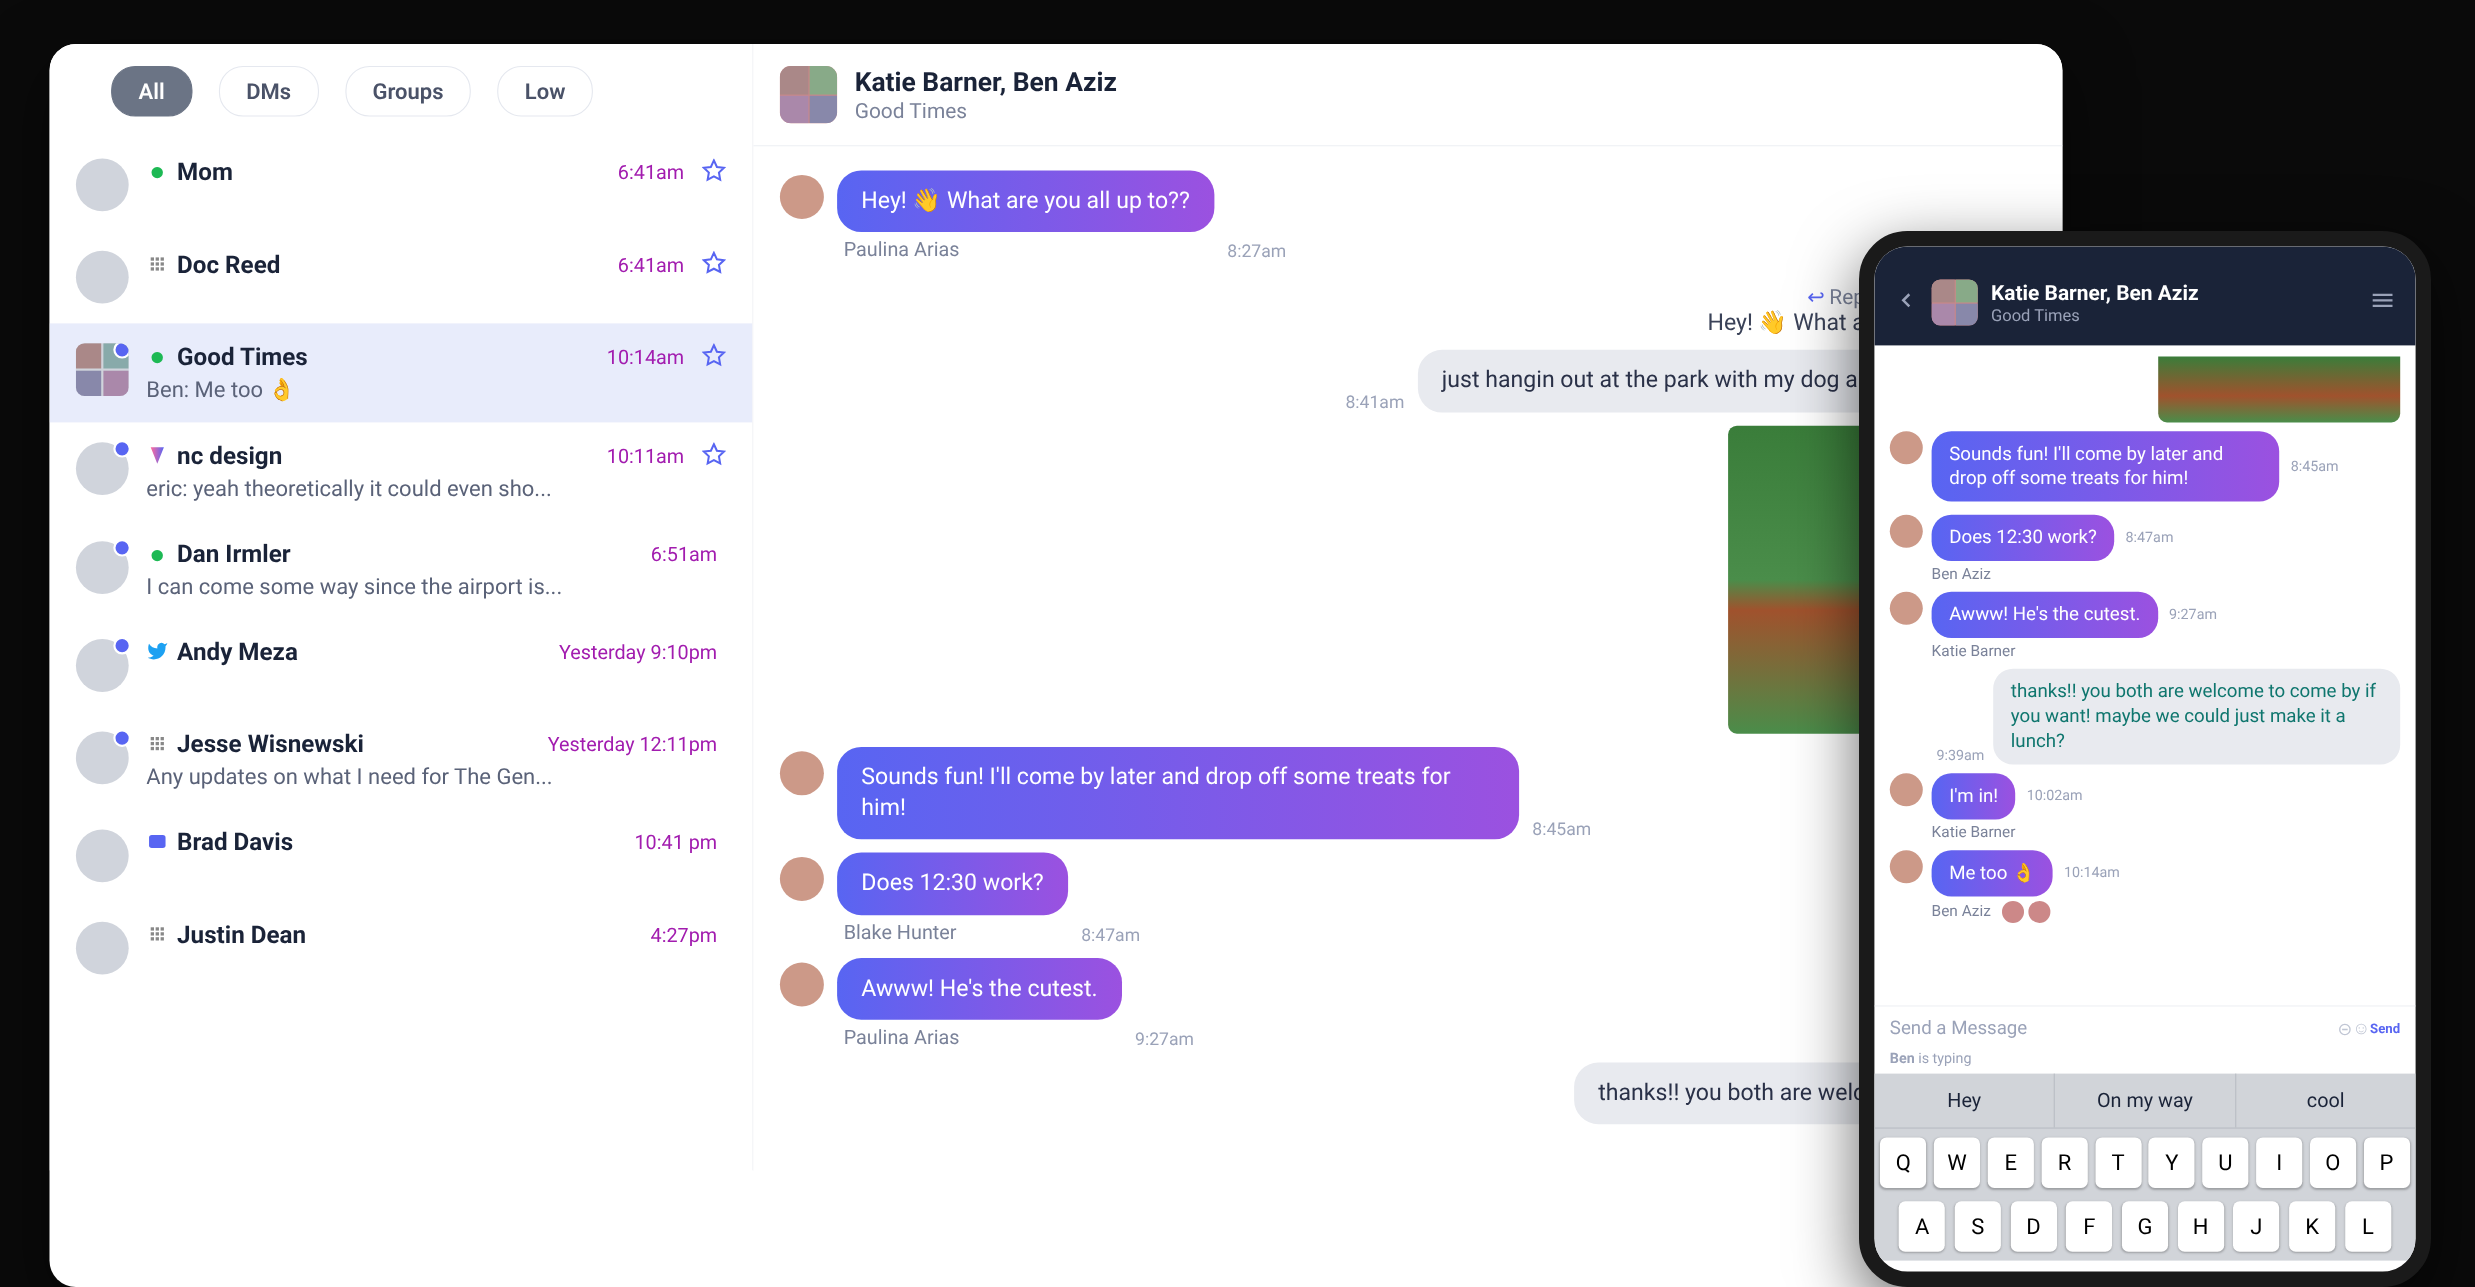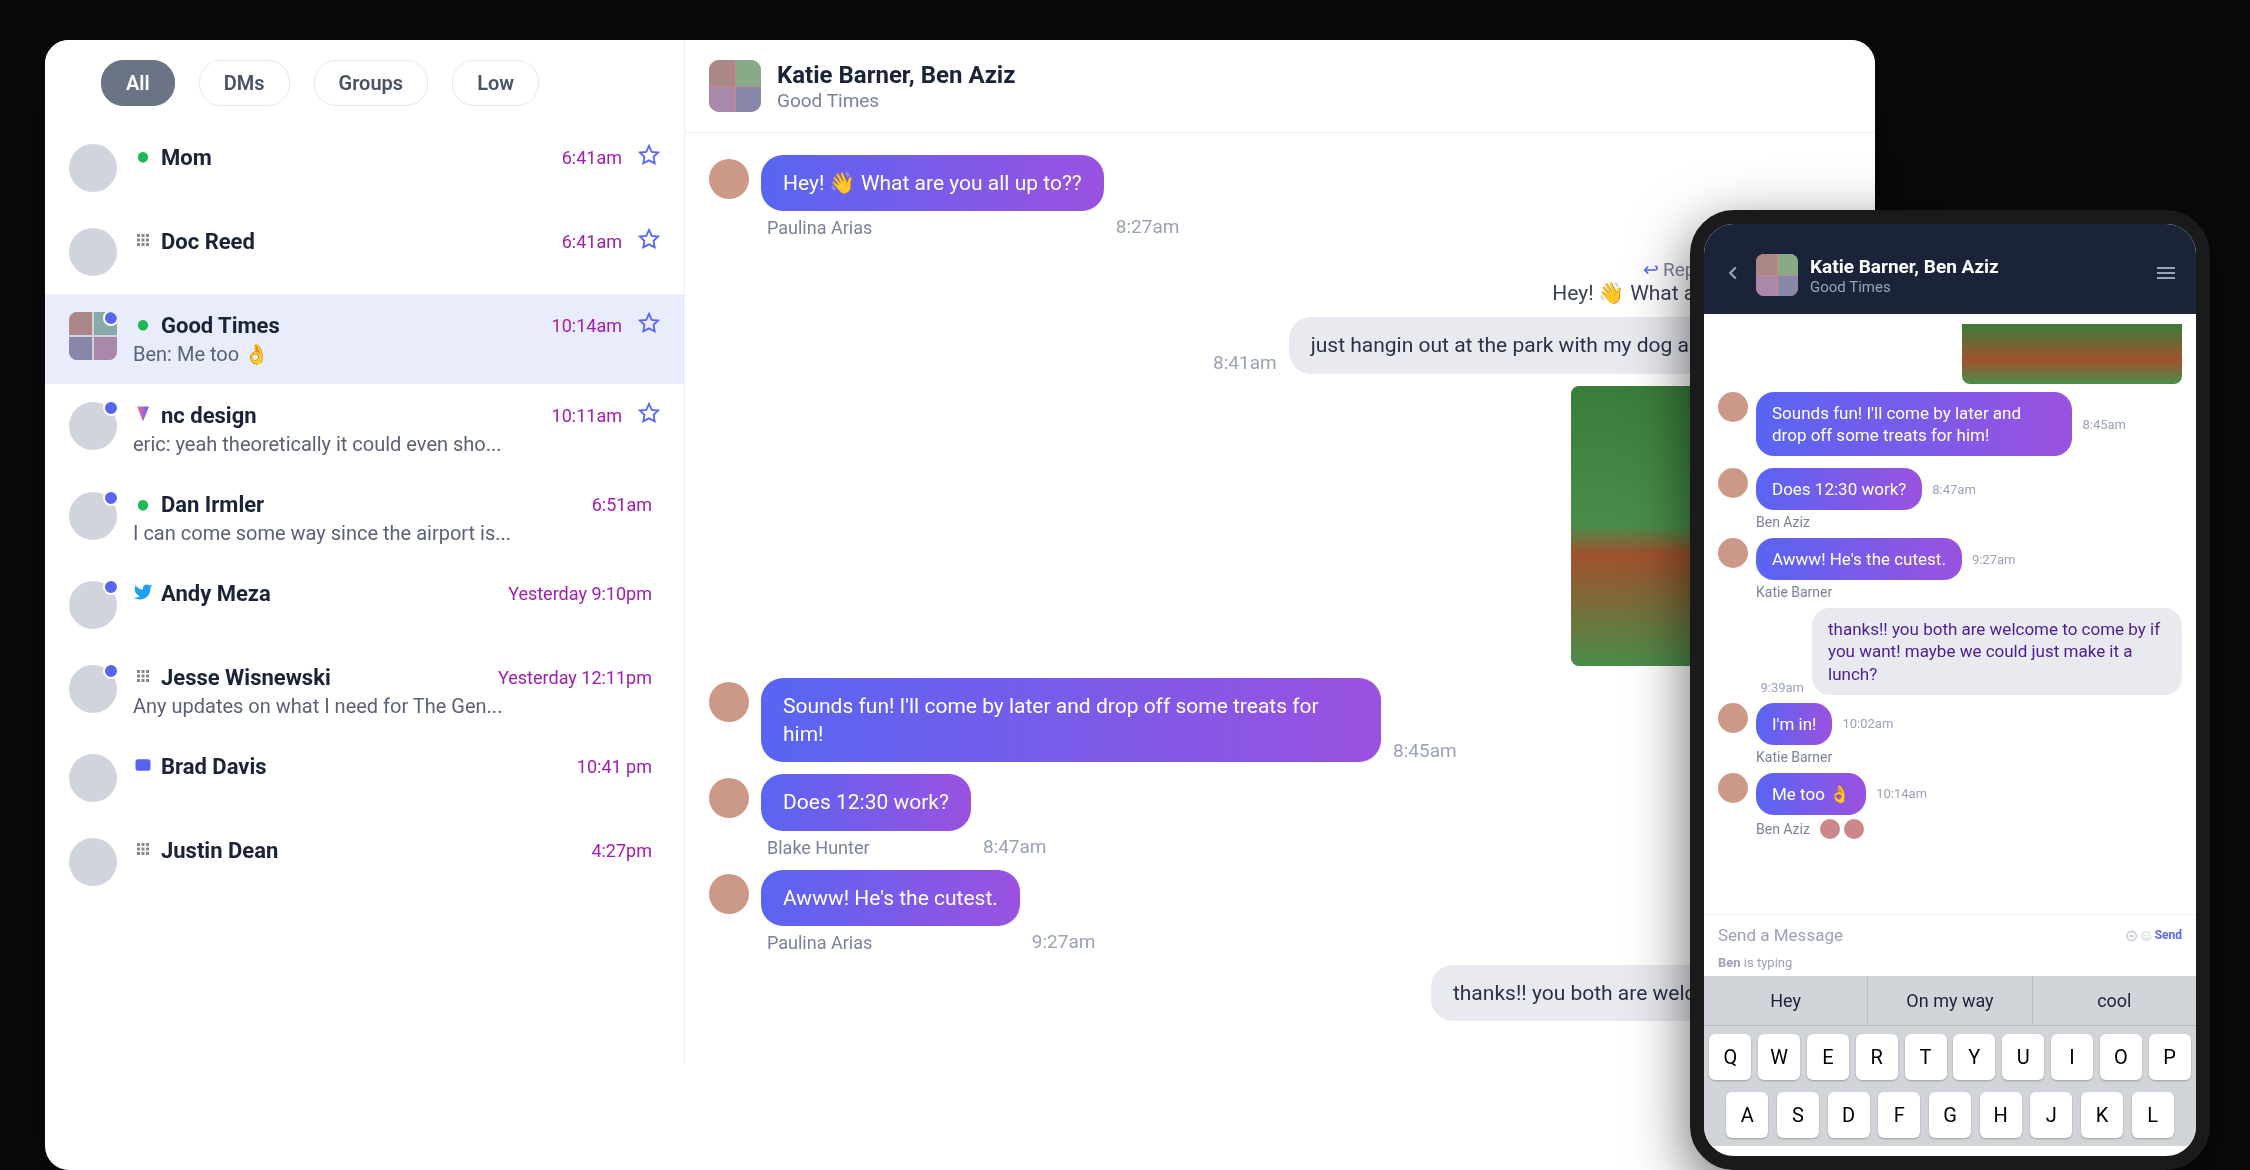--- a/index.html
+++ b/index.html
@@ -61,21 +61,21 @@
 .messages { flex: 1; padding: 10px 24px; overflow: hidden; }
 .msg-row { display: flex; align-items: flex-end; gap: 12px; margin: 12px 0; }
 .msg-row.sent { }
 .msg-row.recv { justify-content: flex-end; }
 .msg-av { width: 40px; height: 40px; border-radius: 50%; background: #c98; flex-shrink: 0; align-self: flex-start; margin-top: 4px; }
 .msg-col { display: flex; flex-direction: column; gap: 6px; max-width: 620px; }
 .bubble { padding: 14px 22px; border-radius: 22px; font-size: 21px; line-height: 1.35; }
 .bubble.purple { background: linear-gradient(90deg, #5865f2, #9b51e0); color: #fff; }
 .bubble.grey { background: #e8eaef; color: #2a3148; }
 .msg-sender { font-size: 18px; color: #7a8299; margin-left: 6px; }
-.msg-time { font-size: 19px; color: #9aa2b8; margin-top: 11px; }
+.msg-time { font-size: 16px; color: #9aa2b8; margin-top: 11px; }
 .reply-ctx { font-size: 19px; color: #7a8299; text-align: right; }
 .reply-arrow { color: #5865f2; margin-right: 4px; }
 .reply-quote { font-size: 21px; color: #3a4258; text-align: right; margin-bottom: 6px; }
 .dog-img { width: 280px; height: 280px; background: linear-gradient(180deg, #3a7d3a 0%, #4a8d4a 50%, #a0522d 60%, #4a8d4a 100%); border-radius: 8px; margin-left: auto; }
 
 
 .mobile { position: absolute; right: 40px; top: 210px; width: 520px; height: 960px; background: #fff; border-radius: 44px; border: 14px solid #1a1a1a; overflow: hidden; box-shadow: 0 20px 60px rgba(0,0,0,.6); }
 .m-header { background: #1a2338; padding: 30px 18px 18px; display: flex; align-items: center; gap: 12px; color: #fff; }
 .m-back svg { width: 22px; height: 22px; }
 .m-hav { width: 42px; height: 42px; border-radius: 8px; background: #c88; display:grid; grid-template-columns:1fr 1fr; grid-template-rows:1fr 1fr; gap:1px; overflow:hidden;}
@@ -84,21 +84,21 @@
 .m-sub { font-size: 15px; color: #9aa2b8; }
 .m-menu svg { width: 24px; height: 24px; }
 .m-body { padding: 10px 14px; height: 600px; overflow: hidden; }
 .m-dog { width: 220px; height: 60px; background: linear-gradient(180deg,#3a7d3a,#a0522d 60%,#4a8d4a); border-radius: 0 0 8px 8px; margin-left: auto; margin-bottom: 8px; }
 .m-row { display: flex; gap: 8px; margin: 8px 0; align-items: flex-start; }
 .m-row.recv { justify-content: flex-end; }
 .m-av { width: 30px; height: 30px; border-radius: 50%; background: #c98; flex-shrink: 0; }
 .m-col { display: flex; flex-direction: column; gap: 4px; max-width: 370px; }
 .m-bubble { padding: 10px 16px; border-radius: 18px; font-size: 17px; line-height: 1.3; }
 .m-bubble.purple { background: linear-gradient(90deg,#5865f2,#9b51e0); color:#fff; }
-.m-bubble.grey { background: #e8eaef; color: #4c1d95; }
+.m-bubble.grey { background: #e8eaef; color: #0f766e; }
 .m-sender { font-size: 14px; color: #7a8299; }
 .m-time { font-size: 13px; color: #9aa2b8; }
 .m-reacts { display: flex; gap: 4px; }
 .m-react { width: 20px; height: 20px; border-radius: 50%; background: #c88; }
 
 .m-compose { display: flex; align-items: center; padding: 10px 14px; border-top: 1px solid #eef0f4; gap: 0; }
 .m-input { flex: 1; font-size: 17px; color: #9aa2b8; }
 .m-send { color: #5865f2; font-weight: 700; font-size: 12px; }
 .m-typing { font-size: 13px; color: #9aa2b8; padding: 0 14px 6px; }
 

